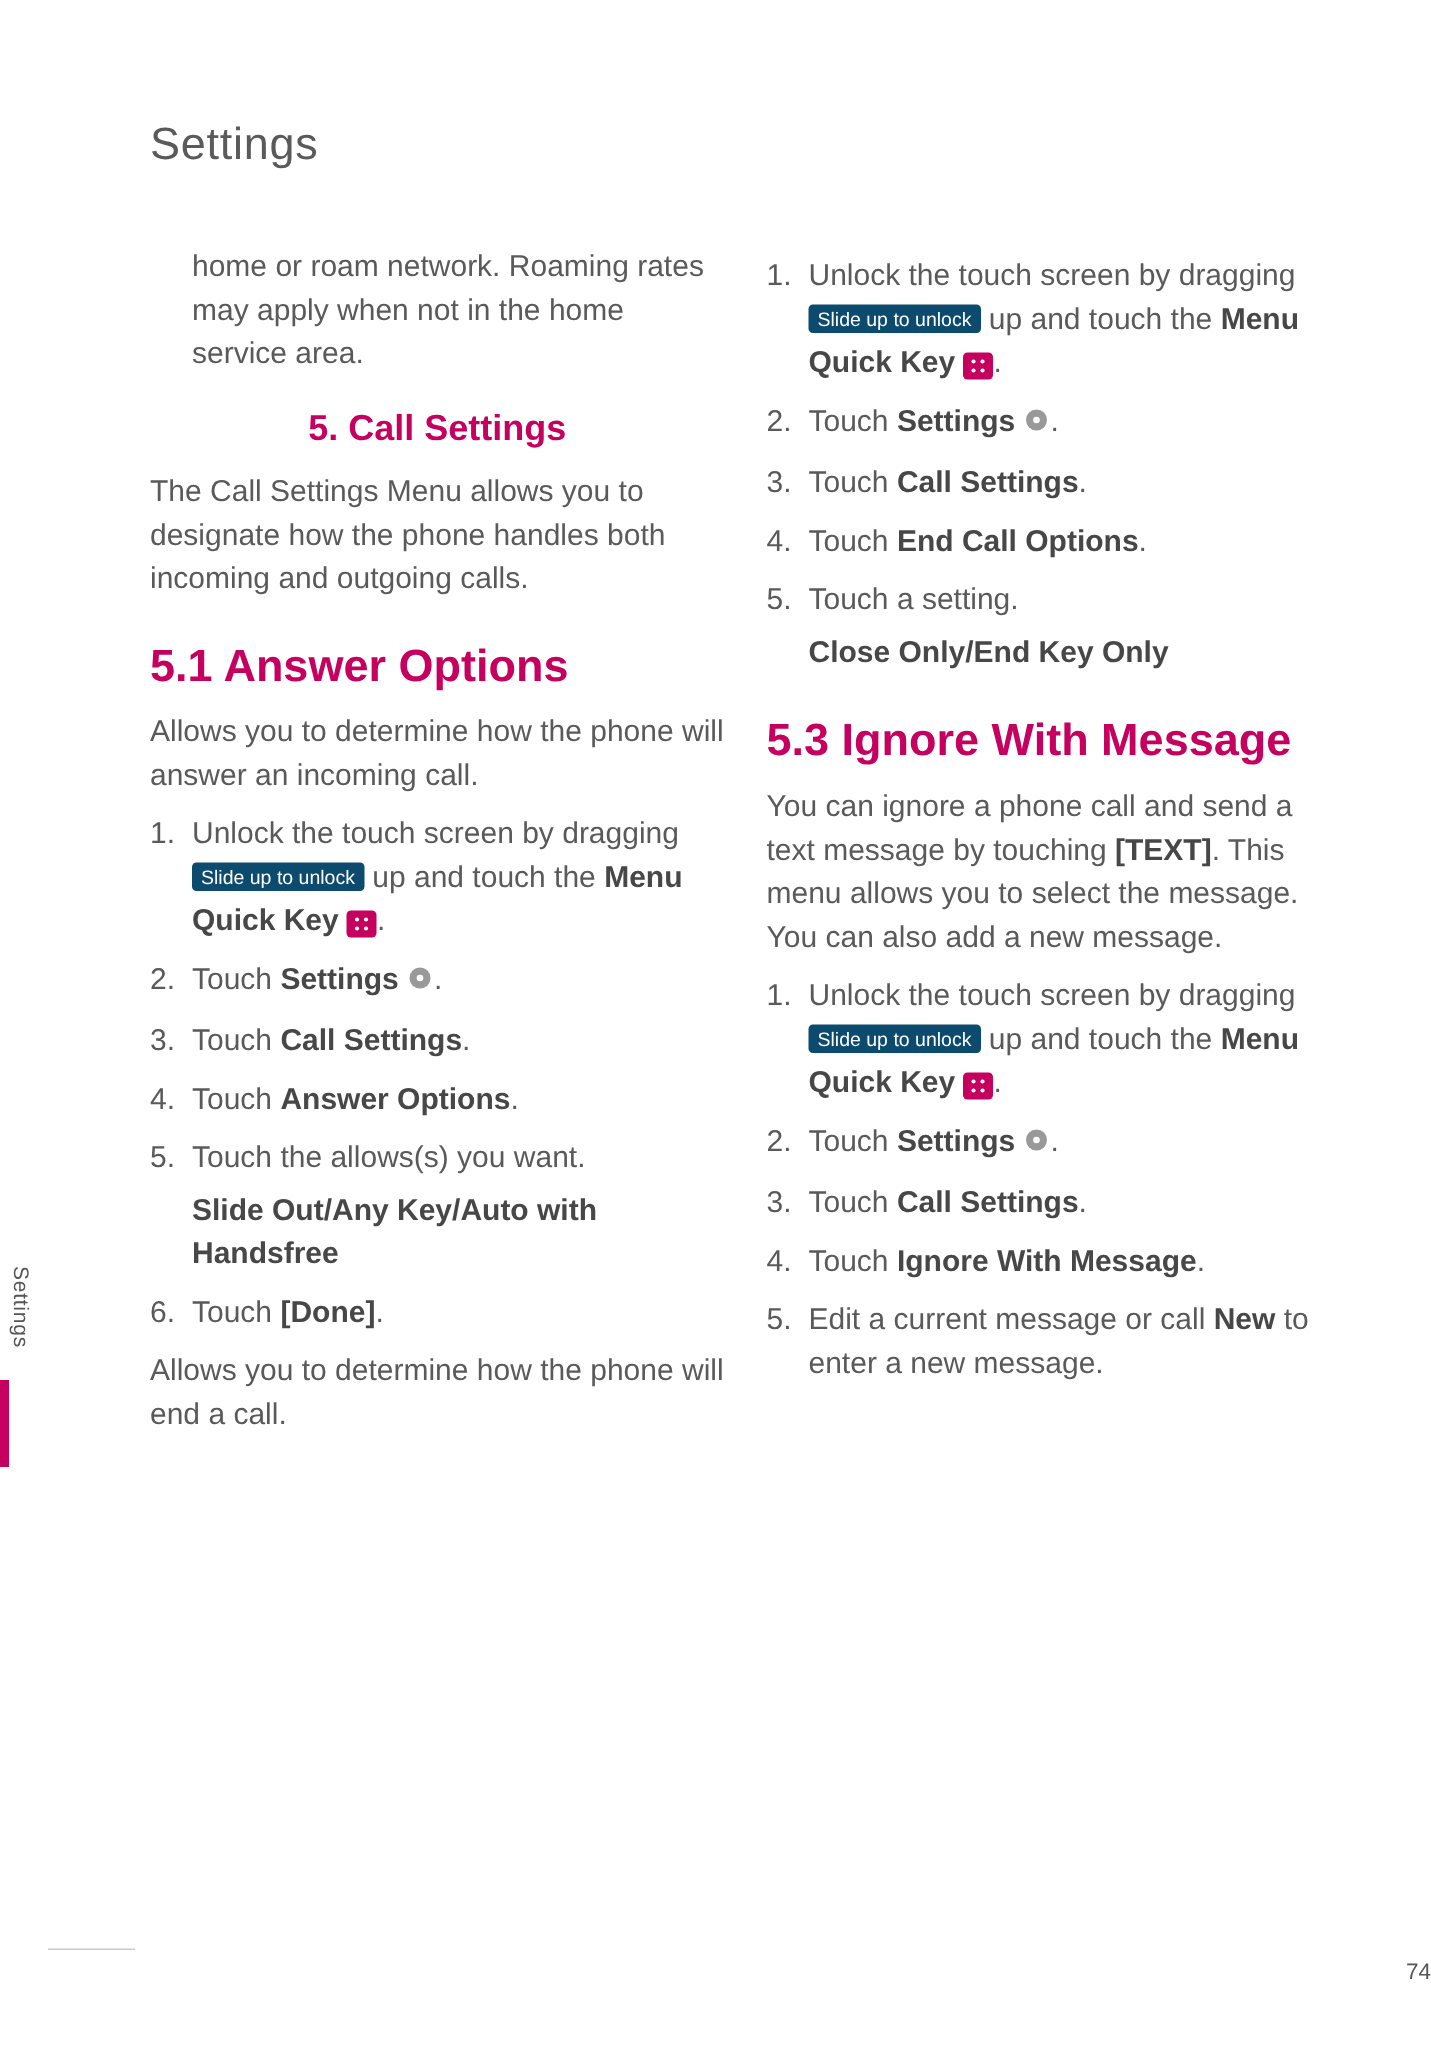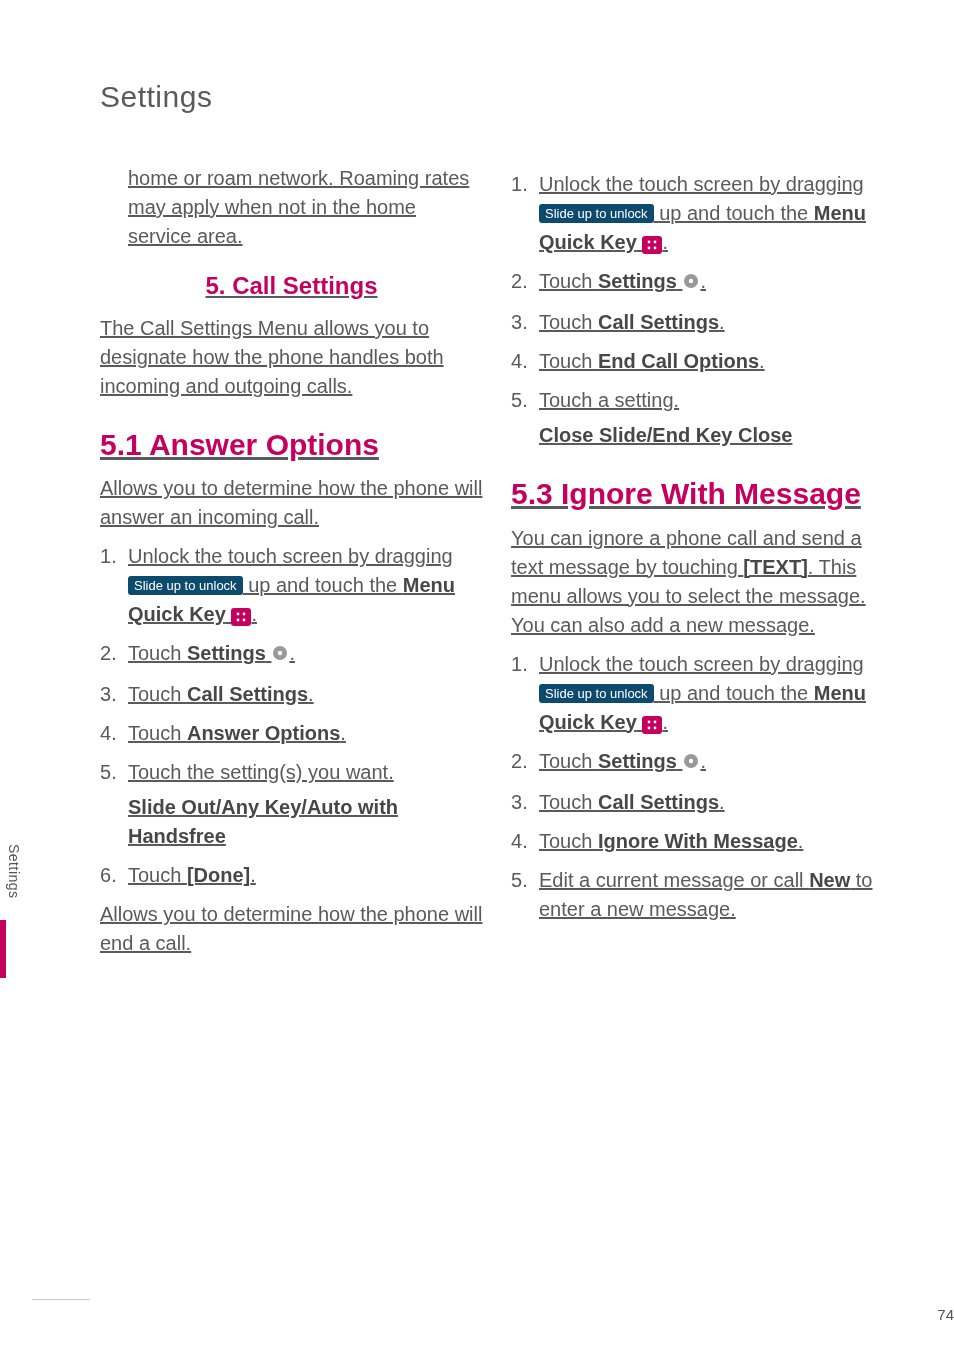--- a/index.html
+++ b/index.html
@@ -27,21 +27,20 @@
   .columns {
     display: flex;
     gap: 28px;
   }
   .col {
     flex: 1;
     font-size: 20px;
     line-height: 1.45;
     color: #5a5a5a;
     font-weight: 300;
-    text-decoration: underline;
   }
   .h5 {
     color: #c6005f;
     font-weight: 600;
     font-size: 24px;
     margin: 18px 0 10px;
     text-align: center;
   }
   .h51 {
     color: #c6005f;
@@ -170,21 +169,21 @@
                 <circle cx="9" cy="9" r="2.2" fill="#fff"></circle>
               </svg></span>.
         </li>
         <li>
           <span>Touch </span><span class="bold">Call Settings</span>.
         </li>
         <li>
           <span>Touch </span><span class="bold">Answer Options</span>.
         </li>
         <li>
-          <span>Touch the setting(s) you want.</span>
+          <span>Touch the allows(s) you want.</span>
           <div class="bold" style="margin-top:6px;">Slide Out/Any Key/Auto with Handsfree</div>
         </li>
         <li>
           <span>Touch </span><span class="bold">[Done]</span>.
         </li>
       </ol>
 
       <p>Allows you to determine how the phone will end a call.</p>
     </div>
 
@@ -209,21 +208,21 @@
               </svg></span>.
         </li>
         <li>
           <span>Touch </span><span class="bold">Call Settings</span>.
         </li>
         <li>
           <span>Touch </span><span class="bold">End Call Options</span>.
         </li>
         <li>
           <span>Touch a setting.</span>
-          <div class="bold" style="margin-top:6px;">Close Slide/End Key Close</div>
+          <div class="bold" style="margin-top:6px;">Close Only/End Key Only</div>
         </li>
       </ol>
 
       <div class="h51">5.3 Ignore With Message</div>
       <p>
         <span>You can ignore a phone call and send a text message by touching </span><span class="bold">[TEXT]</span><span>. This menu allows you to select the message. You can also add a new message.</span>
       </p>
 
       <ol>
         <li>

